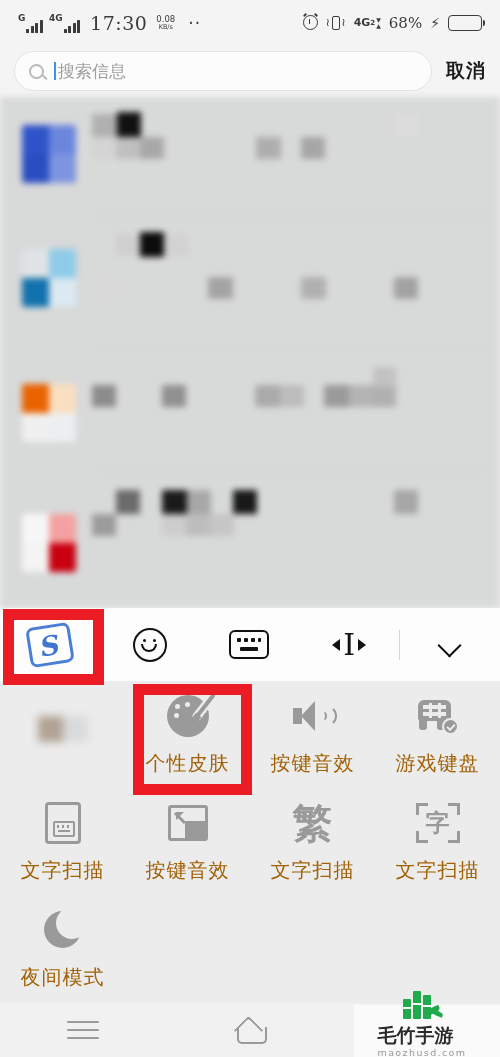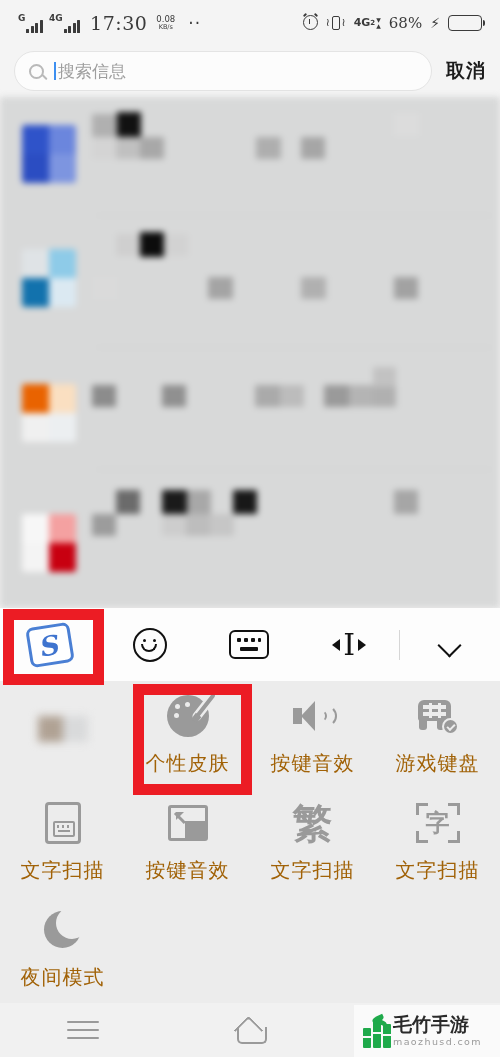--- a/index.html
+++ b/index.html
@@ -332,20 +332,21 @@
     transform: rotate(45deg); border-radius: 4px 0 0 0;
   }
 
   
   .watermark {
     position: absolute; right: 0; bottom: 0;
     width: 146px; height: 52px;
     background: #fafafa;
     display: flex; align-items: center; gap: 7px;
     padding: 0 18px 0 8px;
+    flex-direction: column;
   }
   .bamboo { position: relative; width: 40px; height: 34px; }
   .bamboo .st { position: absolute; bottom: 0; width: 8px; background: #1faa4b; border-radius: 1px; }
   .bamboo .st.a { left: 1px; height: 20px; }
   .bamboo .st.b { left: 11px; height: 28px; }
   .bamboo .st.c { left: 21px; height: 24px; }
   .bamboo .nd { position: absolute; width: 8px; height: 2px; background: #fafafa; }
   .bamboo .leaf {
     position: absolute; width: 12px; height: 6px; background: #1faa4b;
     border-radius: 50% 0 50% 0; top: 2px; right: 2px; transform: rotate(-25deg);

